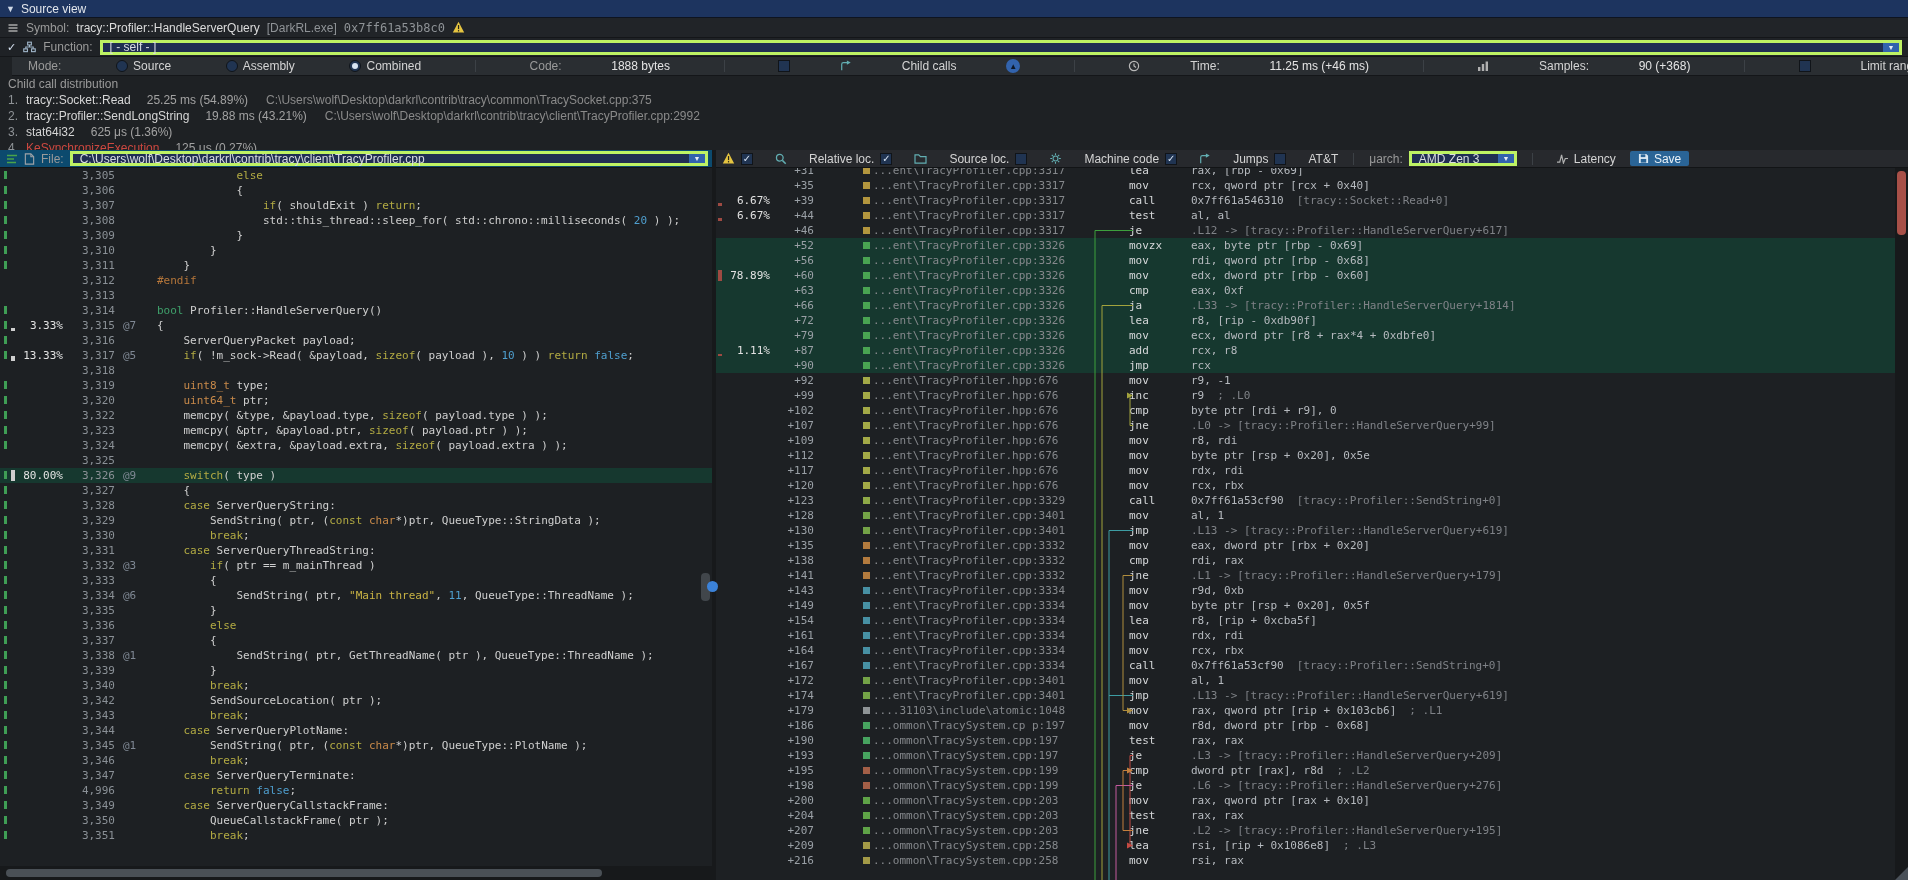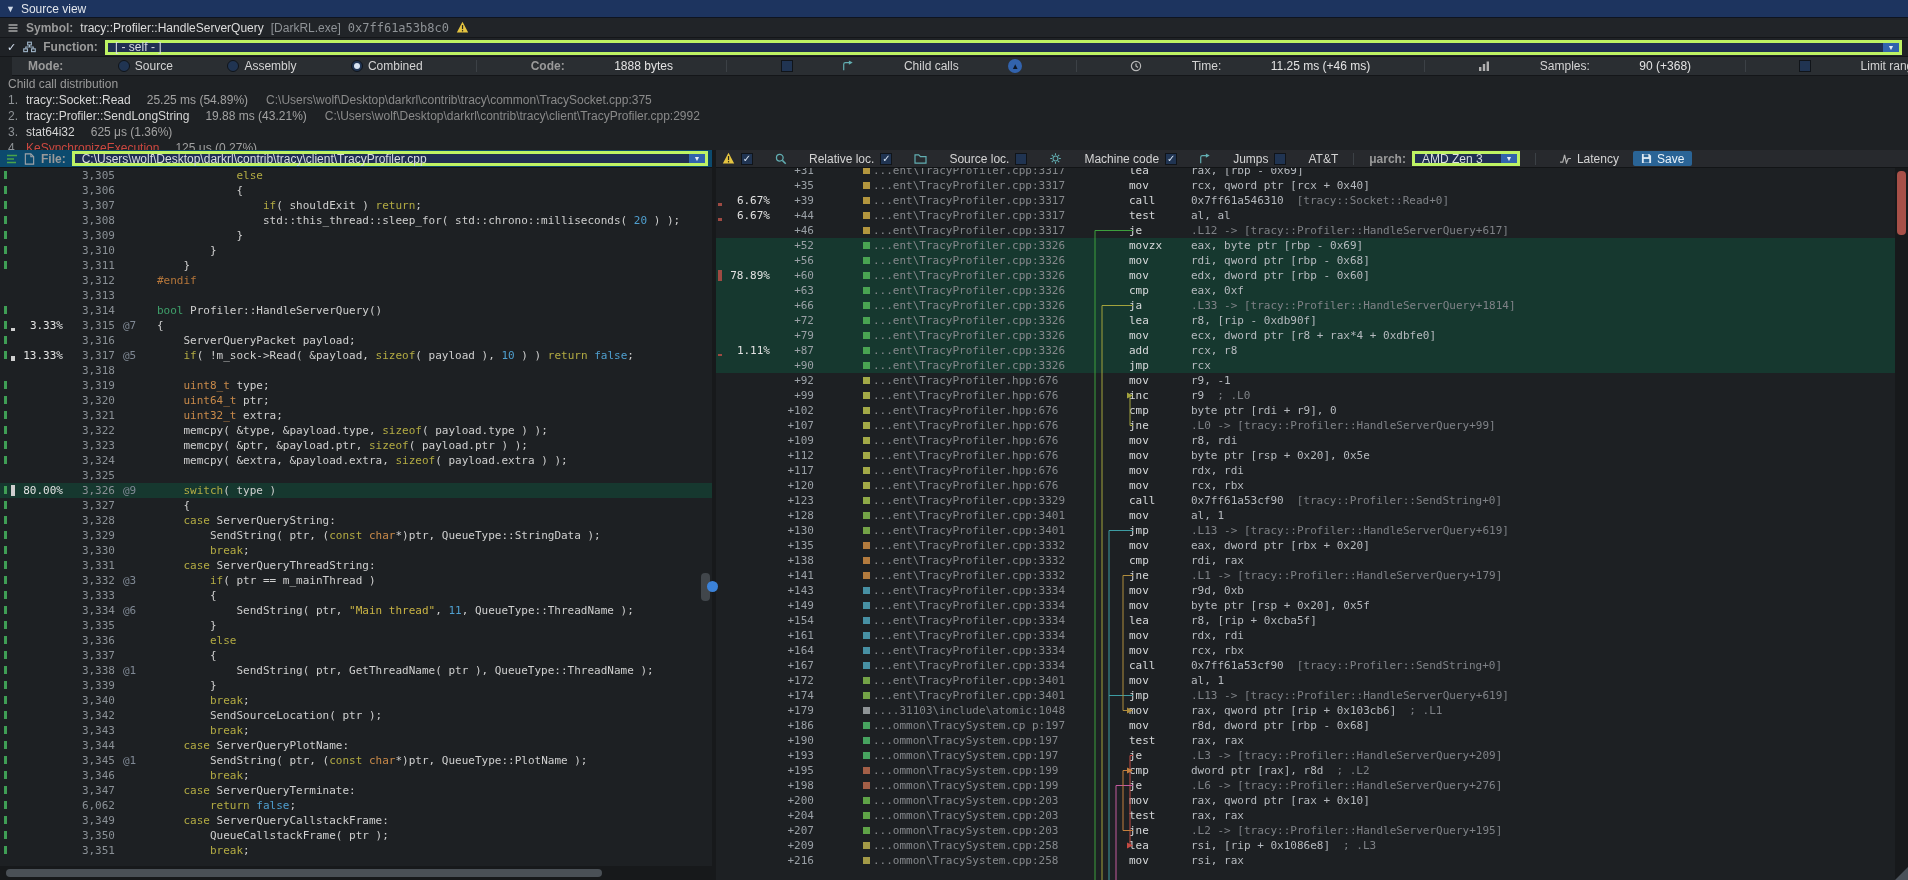--- a/index.html
+++ b/index.html
@@ -3,21 +3,21 @@
 <meta charset="utf-8">
 <style>
   * { margin:0; padding:0; box-sizing:border-box; }
   html,body { background:#111; }
   #app {
     position:relative; width:1908px; height:880px; overflow:hidden;
     background:#1e2124; color:#d4d4d4;
     font-family:"Liberation Sans","DejaVu Sans",sans-serif; font-size:12px;
   }
   .mono { font-family:"DejaVu Sans Mono",monospace; }
-  .dim { color:#9a9a9a;font-weight:bold; }
+  .dim { color:#9a9a9a; }
   .vsep { width:1px; height:12px; background:#3c4146; margin:0 9px; }
 
   
   #titlebar { position:absolute; left:0; top:0; width:1908px; height:18px;
     background:#1d345f; display:flex; align-items:center; padding-left:6px; gap:6px;
     border-bottom:1px solid #0e1420; }
   #titlebar .caret { color:#cfd8e6; font-size:9px; }
   #titlebar .title { color:#e2e6ec; }
 
   #symbolbar { position:absolute; left:0; top:18px; width:1908px; height:20px;
@@ -288,21 +288,20 @@
           <div class="sl"><span class="tick on"></span><span class="pbar"></span><span class="pct"></span><span class="lnum">3,311</span><span class="lreg"></span><span class="codetx"><span class="c-d">    }</span></span></div>
           <div class="sl"><span class="tick"></span><span class="pbar"></span><span class="pct"></span><span class="lnum">3,312</span><span class="lreg"></span><span class="codetx"><span class="c-p">#endif</span></span></div>
           <div class="sl"><span class="tick"></span><span class="pbar"></span><span class="pct"></span><span class="lnum">3,313</span><span class="lreg"></span><span class="codetx"></span></div>
           <div class="sl"><span class="tick on"></span><span class="pbar"></span><span class="pct"></span><span class="lnum">3,314</span><span class="lreg"></span><span class="codetx"><span class="c-b">bool</span><span class="c-d"> Profiler::HandleServerQuery()</span></span></div>
           <div class="sl"><span class="tick on"></span><span class="pbar"><span class="pb" style="height: 3px;"></span></span><span class="pct">3.33%</span><span class="lnum">3,315</span><span class="lreg">@7</span><span class="codetx"><span class="c-d">{</span></span></div>
           <div class="sl"><span class="tick on"></span><span class="pbar"></span><span class="pct"></span><span class="lnum">3,316</span><span class="lreg"></span><span class="codetx"><span class="c-d">    ServerQueryPacket payload;</span></span></div>
           <div class="sl"><span class="tick on"></span><span class="pbar"><span class="pb" style="height: 5px;"></span></span><span class="pct">13.33%</span><span class="lnum">3,317</span><span class="lreg">@5</span><span class="codetx"><span class="c-d">    </span><span class="c-k">if</span><span class="c-d">( !m_sock-&gt;Read( &amp;payload, </span><span class="c-k">sizeof</span><span class="c-d">( payload ), </span><span class="c-n">10</span><span class="c-d"> ) ) </span><span class="c-k">return</span><span class="c-d"> </span><span class="c-n">false</span><span class="c-d">;</span></span></div>
           <div class="sl"><span class="tick"></span><span class="pbar"></span><span class="pct"></span><span class="lnum">3,318</span><span class="lreg"></span><span class="codetx"></span></div>
           <div class="sl"><span class="tick on"></span><span class="pbar"></span><span class="pct"></span><span class="lnum">3,319</span><span class="lreg"></span><span class="codetx"><span class="c-d">    </span><span class="c-t">uint8_t</span><span class="c-d"> type;</span></span></div>
           <div class="sl"><span class="tick on"></span><span class="pbar"></span><span class="pct"></span><span class="lnum">3,320</span><span class="lreg"></span><span class="codetx"><span class="c-d">    </span><span class="c-t">uint64_t</span><span class="c-d"> ptr;</span></span></div>
-          <div class="sl"><span class="tick on"></span><span class="pbar"></span><span class="pct"></span><span class="lnum">3,321</span><span class="lreg"></span><span class="codetx"><span class="c-d">    </span><span class="c-t">uint32_t</span><span class="c-d"> extra;</span></span></div>
           <div class="sl"><span class="tick on"></span><span class="pbar"></span><span class="pct"></span><span class="lnum">3,322</span><span class="lreg"></span><span class="codetx"><span class="c-d">    memcpy( &amp;type, &amp;payload.type, </span><span class="c-k">sizeof</span><span class="c-d">( payload.type ) );</span></span></div>
           <div class="sl"><span class="tick on"></span><span class="pbar"></span><span class="pct"></span><span class="lnum">3,323</span><span class="lreg"></span><span class="codetx"><span class="c-d">    memcpy( &amp;ptr, &amp;payload.ptr, </span><span class="c-k">sizeof</span><span class="c-d">( payload.ptr ) );</span></span></div>
           <div class="sl"><span class="tick on"></span><span class="pbar"></span><span class="pct"></span><span class="lnum">3,324</span><span class="lreg"></span><span class="codetx"><span class="c-d">    memcpy( &amp;extra, &amp;payload.extra, </span><span class="c-k">sizeof</span><span class="c-d">( payload.extra ) );</span></span></div>
           <div class="sl"><span class="tick"></span><span class="pbar"></span><span class="pct"></span><span class="lnum">3,325</span><span class="lreg"></span><span class="codetx"></span></div>
           <div class="sl hl"><span class="tick on"></span><span class="pbar"><span class="pb" style="height: 11px;"></span></span><span class="pct">80.00%</span><span class="lnum">3,326</span><span class="lreg">@9</span><span class="codetx"><span class="c-d">    </span><span class="c-k">switch</span><span class="c-d">( type )</span></span></div>
           <div class="sl"><span class="tick on"></span><span class="pbar"></span><span class="pct"></span><span class="lnum">3,327</span><span class="lreg"></span><span class="codetx"><span class="c-d">    {</span></span></div>
           <div class="sl"><span class="tick on"></span><span class="pbar"></span><span class="pct"></span><span class="lnum">3,328</span><span class="lreg"></span><span class="codetx"><span class="c-d">    </span><span class="c-k">case</span><span class="c-d"> ServerQueryString:</span></span></div>
           <div class="sl"><span class="tick on"></span><span class="pbar"></span><span class="pct"></span><span class="lnum">3,329</span><span class="lreg"></span><span class="codetx"><span class="c-d">        SendString( ptr, (</span><span class="c-k">const</span><span class="c-d"> </span><span class="c-t">char</span><span class="c-d">*)ptr, QueueType::StringData );</span></span></div>
           <div class="sl"><span class="tick on"></span><span class="pbar"></span><span class="pct"></span><span class="lnum">3,330</span><span class="lreg"></span><span class="codetx"><span class="c-d">        </span><span class="c-k">break</span><span class="c-d">;</span></span></div>
           <div class="sl"><span class="tick on"></span><span class="pbar"></span><span class="pct"></span><span class="lnum">3,331</span><span class="lreg"></span><span class="codetx"><span class="c-d">    </span><span class="c-k">case</span><span class="c-d"> ServerQueryThreadString:</span></span></div>
@@ -314,21 +313,21 @@
           <div class="sl"><span class="tick on"></span><span class="pbar"></span><span class="pct"></span><span class="lnum">3,337</span><span class="lreg"></span><span class="codetx"><span class="c-d">        {</span></span></div>
           <div class="sl"><span class="tick on"></span><span class="pbar"></span><span class="pct"></span><span class="lnum">3,338</span><span class="lreg">@1</span><span class="codetx"><span class="c-d">            SendString( ptr, GetThreadName( ptr ), QueueType::ThreadName );</span></span></div>
           <div class="sl"><span class="tick on"></span><span class="pbar"></span><span class="pct"></span><span class="lnum">3,339</span><span class="lreg"></span><span class="codetx"><span class="c-d">        }</span></span></div>
           <div class="sl"><span class="tick on"></span><span class="pbar"></span><span class="pct"></span><span class="lnum">3,340</span><span class="lreg"></span><span class="codetx"><span class="c-d">        </span><span class="c-k">break</span><span class="c-d">;</span></span></div>
           <div class="sl"><span class="tick on"></span><span class="pbar"></span><span class="pct"></span><span class="lnum">3,342</span><span class="lreg"></span><span class="codetx"><span class="c-d">        SendSourceLocation( ptr );</span></span></div>
           <div class="sl"><span class="tick on"></span><span class="pbar"></span><span class="pct"></span><span class="lnum">3,343</span><span class="lreg"></span><span class="codetx"><span class="c-d">        </span><span class="c-k">break</span><span class="c-d">;</span></span></div>
           <div class="sl"><span class="tick on"></span><span class="pbar"></span><span class="pct"></span><span class="lnum">3,344</span><span class="lreg"></span><span class="codetx"><span class="c-d">    </span><span class="c-k">case</span><span class="c-d"> ServerQueryPlotName:</span></span></div>
           <div class="sl"><span class="tick on"></span><span class="pbar"></span><span class="pct"></span><span class="lnum">3,345</span><span class="lreg">@1</span><span class="codetx"><span class="c-d">        SendString( ptr, (</span><span class="c-k">const</span><span class="c-d"> </span><span class="c-t">char</span><span class="c-d">*)ptr, QueueType::PlotName );</span></span></div>
           <div class="sl"><span class="tick on"></span><span class="pbar"></span><span class="pct"></span><span class="lnum">3,346</span><span class="lreg"></span><span class="codetx"><span class="c-d">        </span><span class="c-k">break</span><span class="c-d">;</span></span></div>
           <div class="sl"><span class="tick on"></span><span class="pbar"></span><span class="pct"></span><span class="lnum">3,347</span><span class="lreg"></span><span class="codetx"><span class="c-d">    </span><span class="c-k">case</span><span class="c-d"> ServerQueryTerminate:</span></span></div>
-          <div class="sl"><span class="tick on"></span><span class="pbar"></span><span class="pct"></span><span class="lnum">6,062</span><span class="lreg"></span><span class="codetx"><span class="c-d">        </span><span class="c-k">return</span><span class="c-d"> </span><span class="c-n">false</span><span class="c-d">;</span></span></div>
+          <div class="sl"><span class="tick on"></span><span class="pbar"></span><span class="pct"></span><span class="lnum">4,996</span><span class="lreg"></span><span class="codetx"><span class="c-d">        </span><span class="c-k">return</span><span class="c-d"> </span><span class="c-n">false</span><span class="c-d">;</span></span></div>
           <div class="sl"><span class="tick on"></span><span class="pbar"></span><span class="pct"></span><span class="lnum">3,349</span><span class="lreg"></span><span class="codetx"><span class="c-d">    </span><span class="c-k">case</span><span class="c-d"> ServerQueryCallstackFrame:</span></span></div>
           <div class="sl"><span class="tick on"></span><span class="pbar"></span><span class="pct"></span><span class="lnum">3,350</span><span class="lreg"></span><span class="codetx"><span class="c-d">        QueueCallstackFrame( ptr );</span></span></div>
           <div class="sl"><span class="tick on"></span><span class="pbar"></span><span class="pct"></span><span class="lnum">3,351</span><span class="lreg"></span><span class="codetx"><span class="c-d">        </span><span class="c-k">break</span><span class="c-d">;</span></span></div>
         </div>
       <div id="src-vthumb"></div>
     </div>
     <div id="hscroll">
       <div id="hthumb"></div>
     </div>
   </div>

